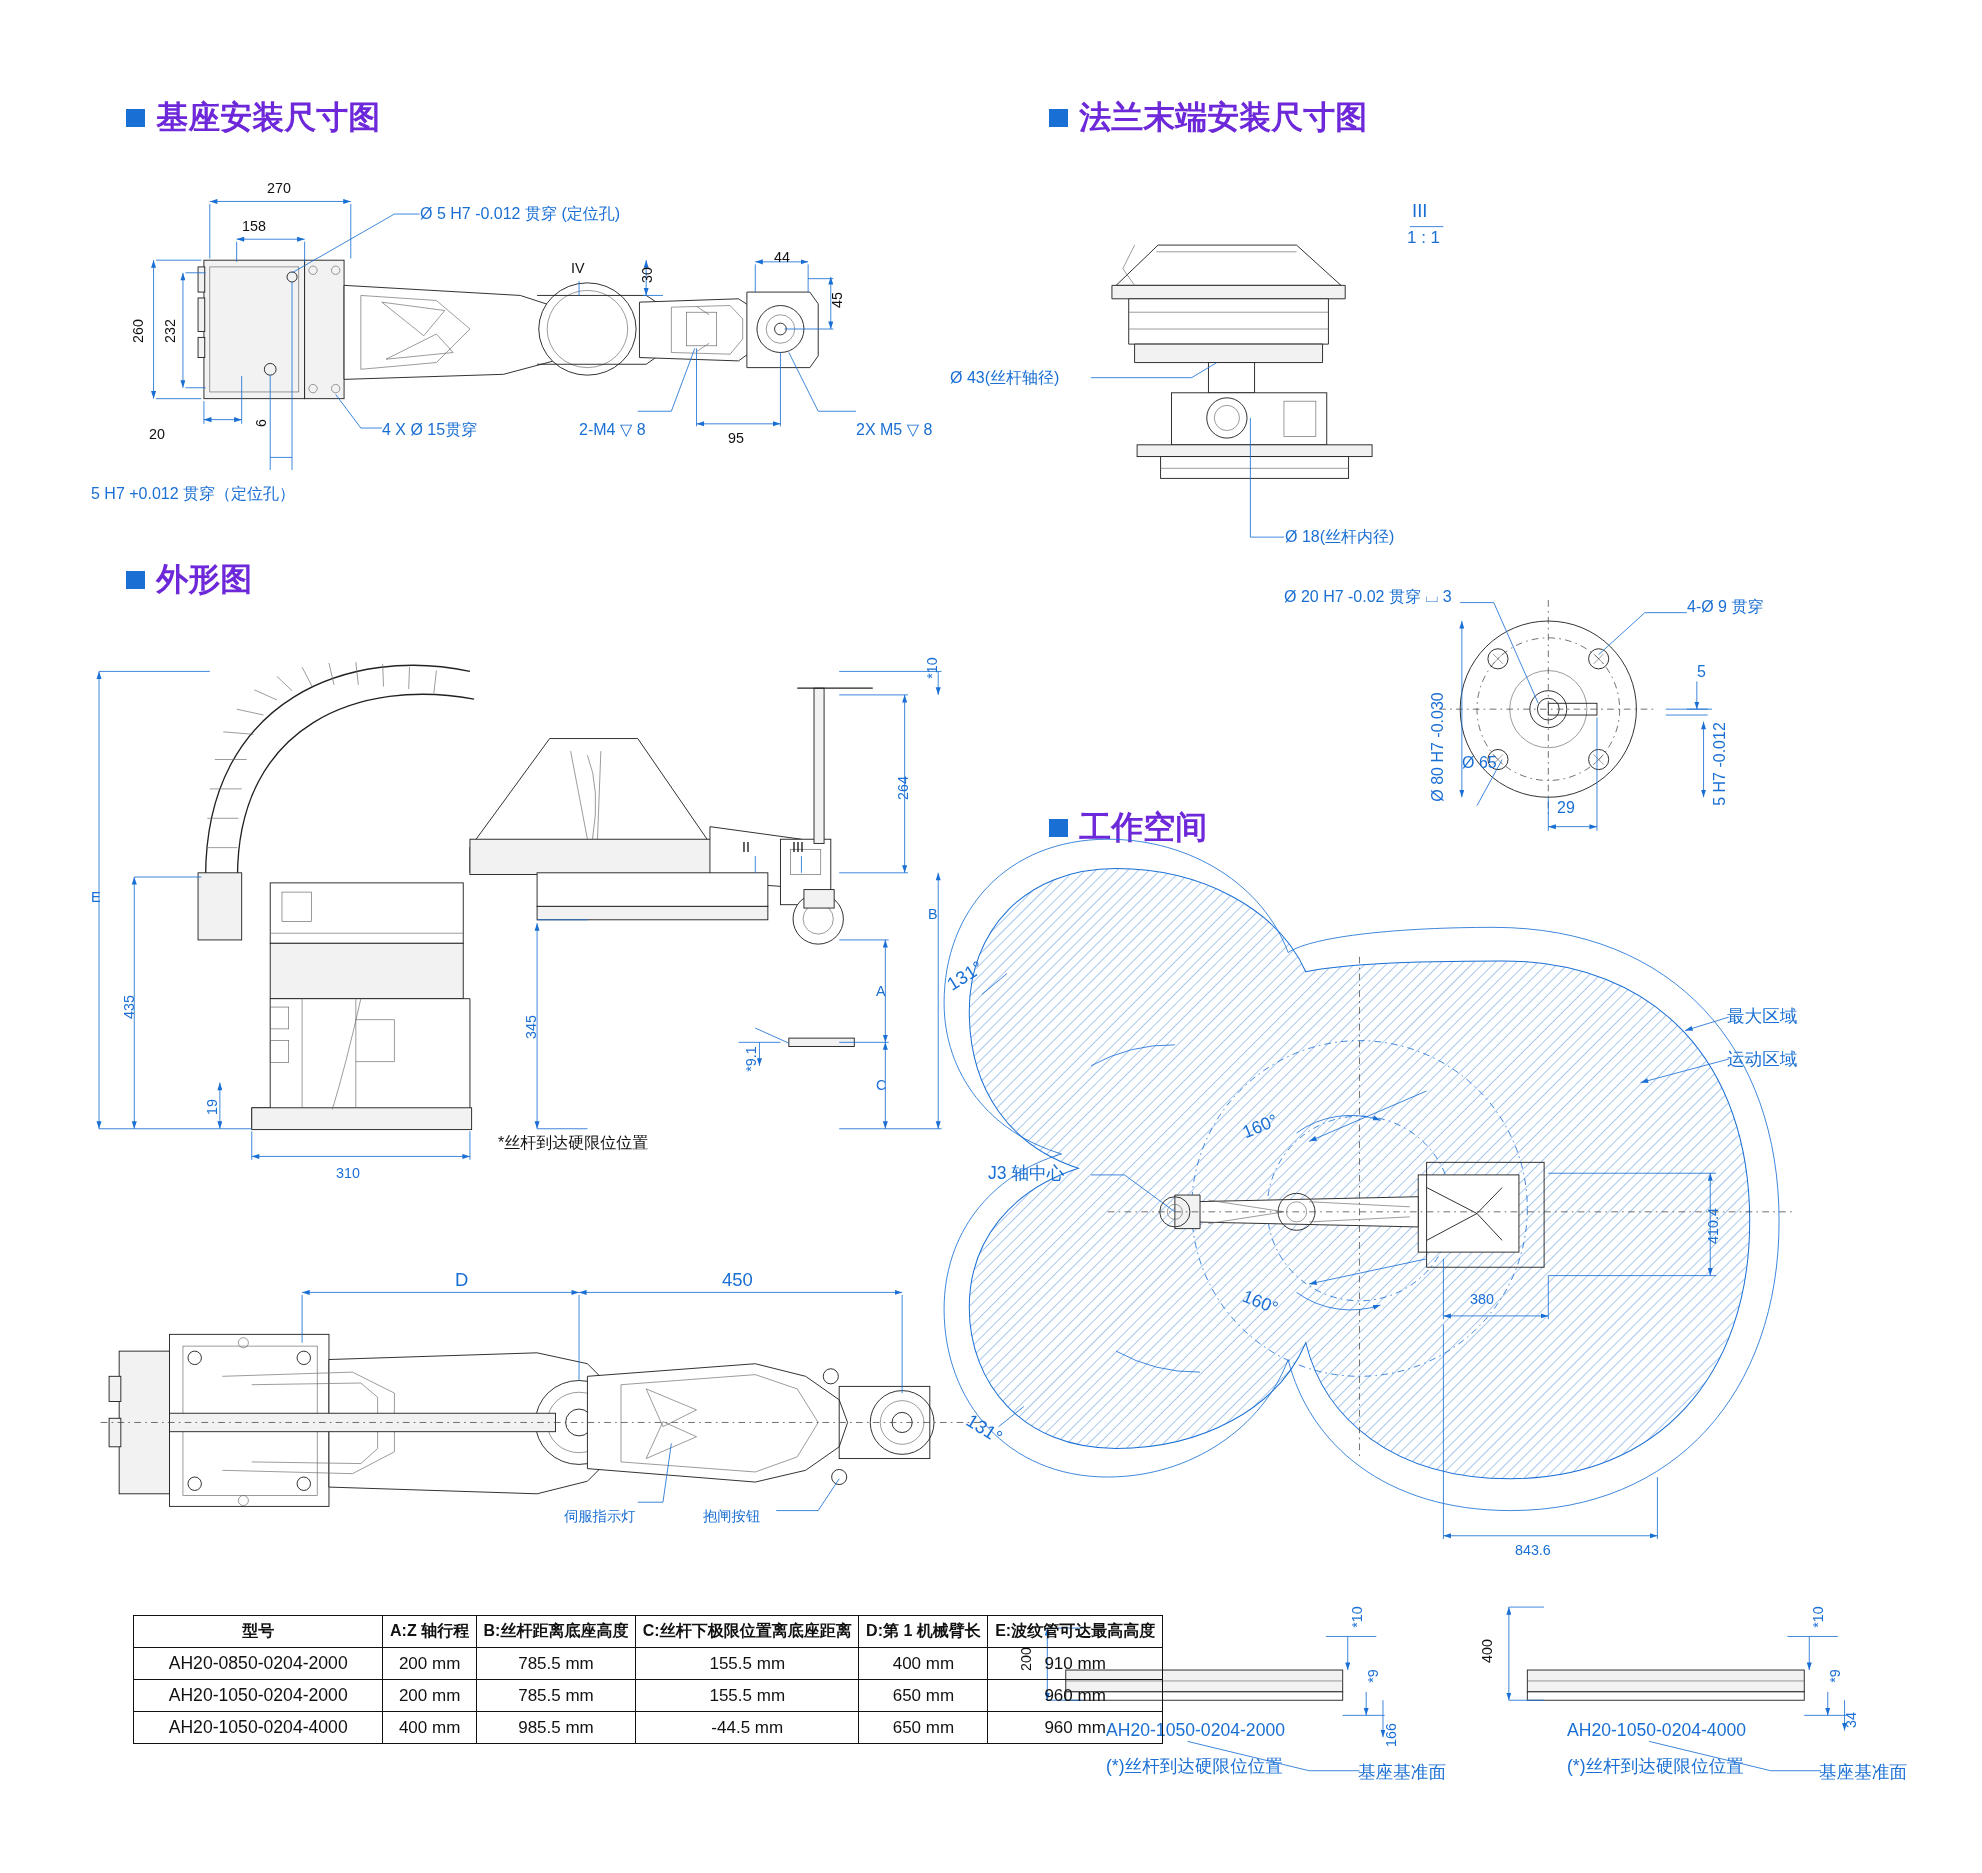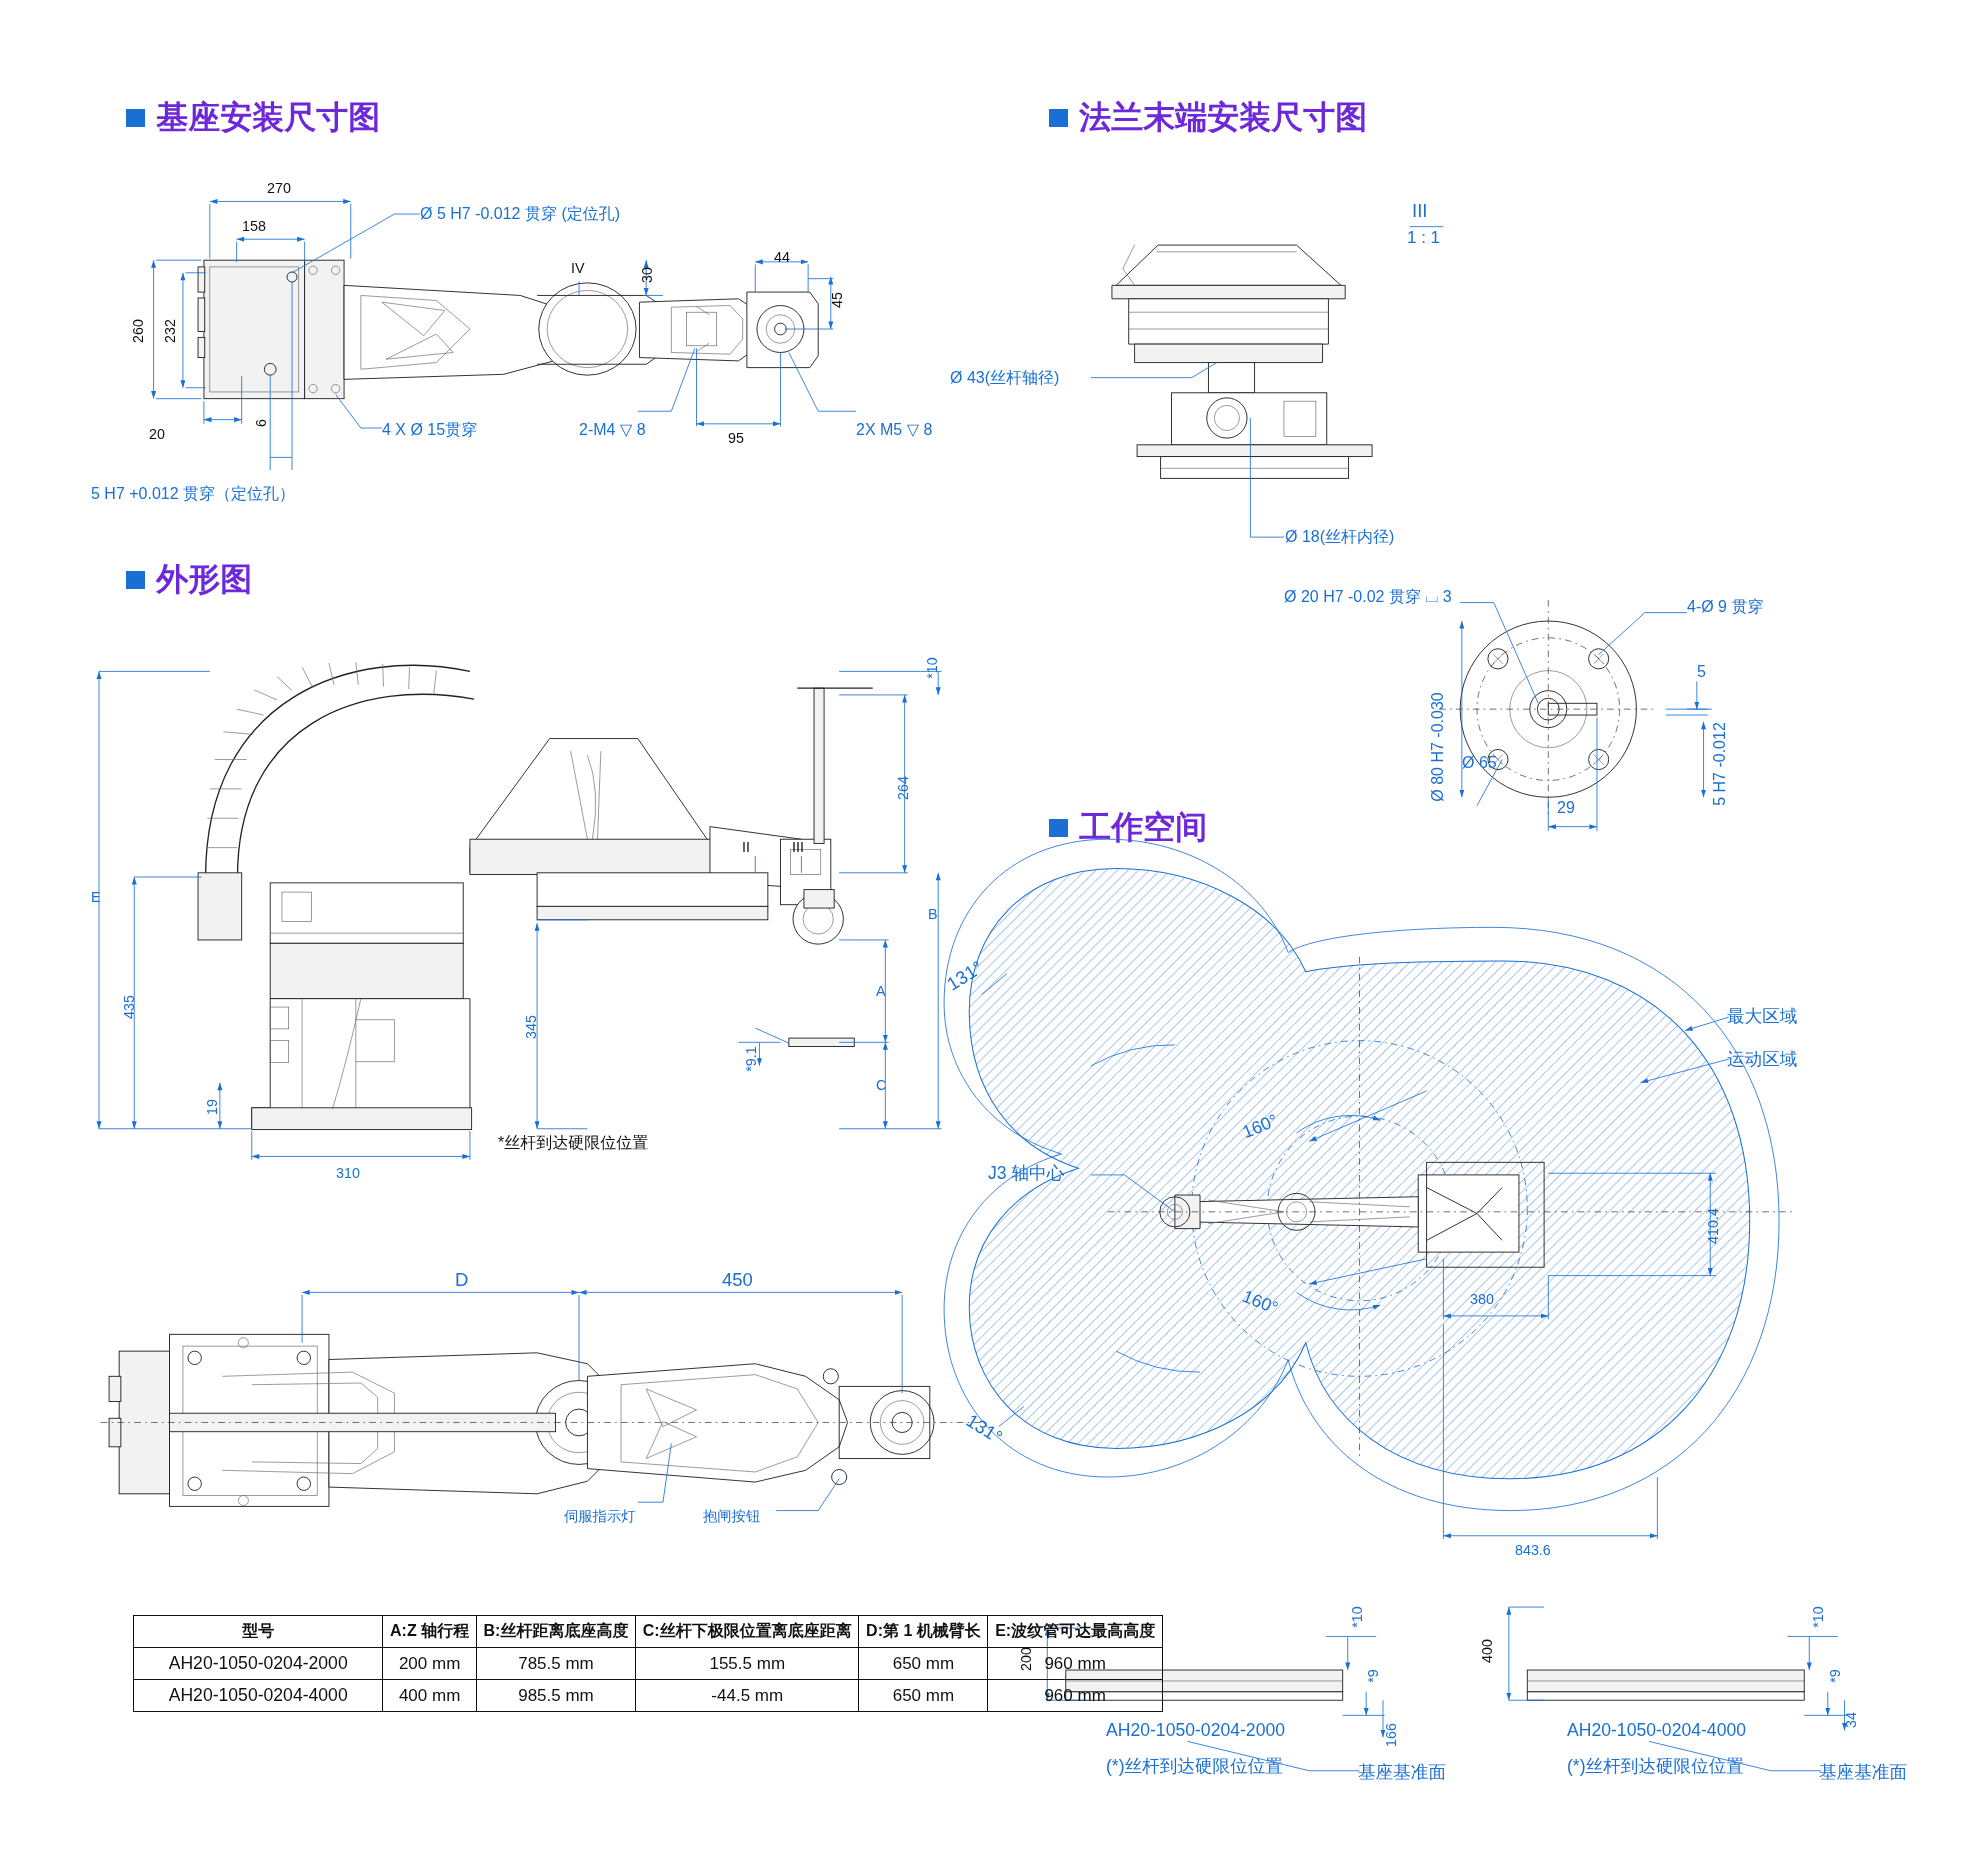--- a/index.html
+++ b/index.html
@@ -545,20 +545,28 @@
         <th style="width:235px">型号</th>
         <th>A:Z 轴行程</th>
         <th>B:丝杆距离底座高度</th>
         <th>C:丝杆下极限位置离底座距离</th>
         <th>D:第 1 机械臂长</th>
         <th>E:波纹管可达最高高度</th>
       </tr>
     </thead>
     <tbody>
       <tr>
+        <td class="model">AH20-0850-0204-2000</td>
+        <td>200 mm</td>
+        <td>785.5 mm</td>
+        <td>155.5 mm</td>
+        <td>400 mm</td>
+        <td>910 mm</td>
+      </tr>
+      <tr>
         <td class="model">AH20-1050-0204-2000</td>
         <td>200 mm</td>
         <td>785.5 mm</td>
         <td>155.5 mm</td>
         <td>650 mm</td>
         <td>960 mm</td>
       </tr>
       <tr>
         <td class="model">AH20-1050-0204-4000</td>
         <td>400 mm</td>

